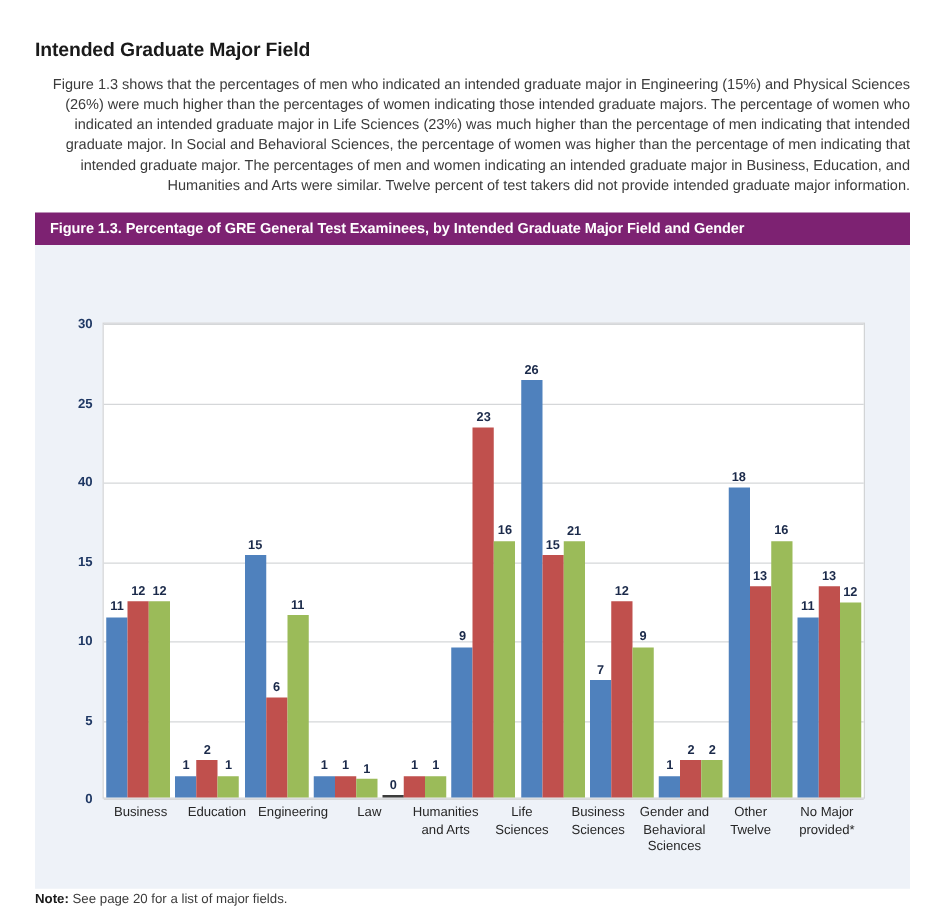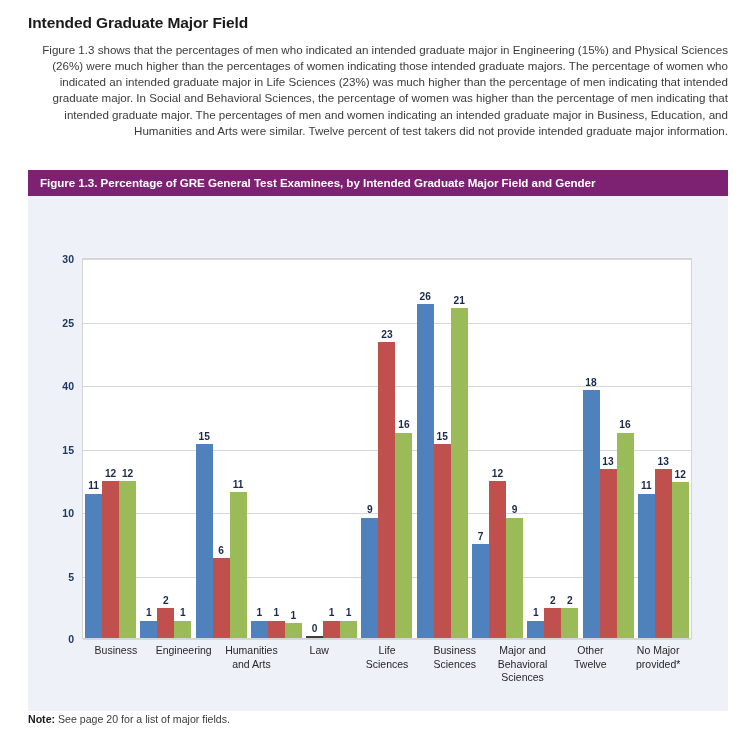--- a/index.html
+++ b/index.html
@@ -11,21 +11,21 @@
     width: 753px;
     height: 739px;
     font-family: "Liberation Sans", sans-serif;
     color: #231f20;
     overflow: hidden;
     position: relative;
   }
 
   
   .page-wrap {
-    padding: 14px 25px 0 28px;
+    padding: 32px 25px 0 28px;
     box-sizing: border-box;
   }
   .section-title {
     font-size: 15.5px;
     font-weight: bold;
     letter-spacing: -0.1px;
     color: #1a1a1a;
     margin: 0 0 9px 0;
     line-height: 1.2;
   }
@@ -288,21 +288,21 @@
               <span class="bar-value">16</span>
             </div>
           </div>
           <div class="bar-group">
             <div class="bar men" style="height: 334.01px;">
               <span class="bar-value">26</span>
             </div>
             <div class="bar women" style="height: 194.31px;">
               <span class="bar-value">15</span>
             </div>
-            <div class="bar total" style="height: 330px;">
+            <div class="bar total" style="height: 205px;">
               <span class="bar-value">21</span>
             </div>
           </div>
           <div class="bar-group">
             <div class="bar men" style="height: 93.98px;">
               <span class="bar-value">7</span>
             </div>
             <div class="bar women" style="height: 157.48px;">
               <span class="bar-value">12</span>
             </div>
@@ -344,39 +344,42 @@
             </div>
           </div>
         </div>
     </div>
 
     <div class="xlabels" id="xlabels">
         <div class="xlabel">
           <div>Business</div>
         </div>
         <div class="xlabel">
+          <div>Education</div>
+        </div>
+        <div class="xlabel">
           <div>Engineering</div>
+        </div>
+        <div class="xlabel">
+          <div>Law</div>
         </div>
         <div class="xlabel">
           <div>Humanities</div>
           <div>and Arts</div>
         </div>
         <div class="xlabel">
-          <div>Law</div>
-        </div>
-        <div class="xlabel">
           <div>Life</div>
           <div>Sciences</div>
         </div>
         <div class="xlabel">
           <div>Business</div>
           <div>Sciences</div>
         </div>
         <div class="xlabel">
-          <div>Major and</div>
+          <div>Gender and</div>
           <div>Behavioral</div>
           <div>Sciences</div>
         </div>
         <div class="xlabel">
           <div>Other</div>
           <div>Twelve</div>
         </div>
         <div class="xlabel">
           <div>No Major</div>
           <div>provided*</div>

